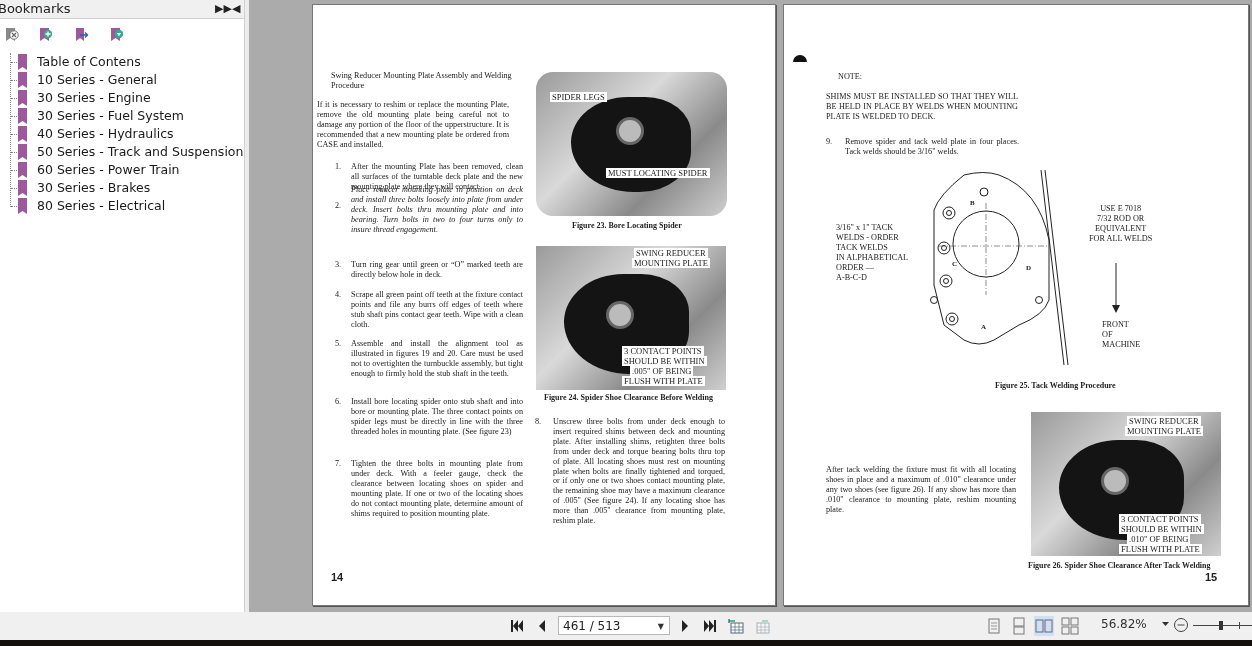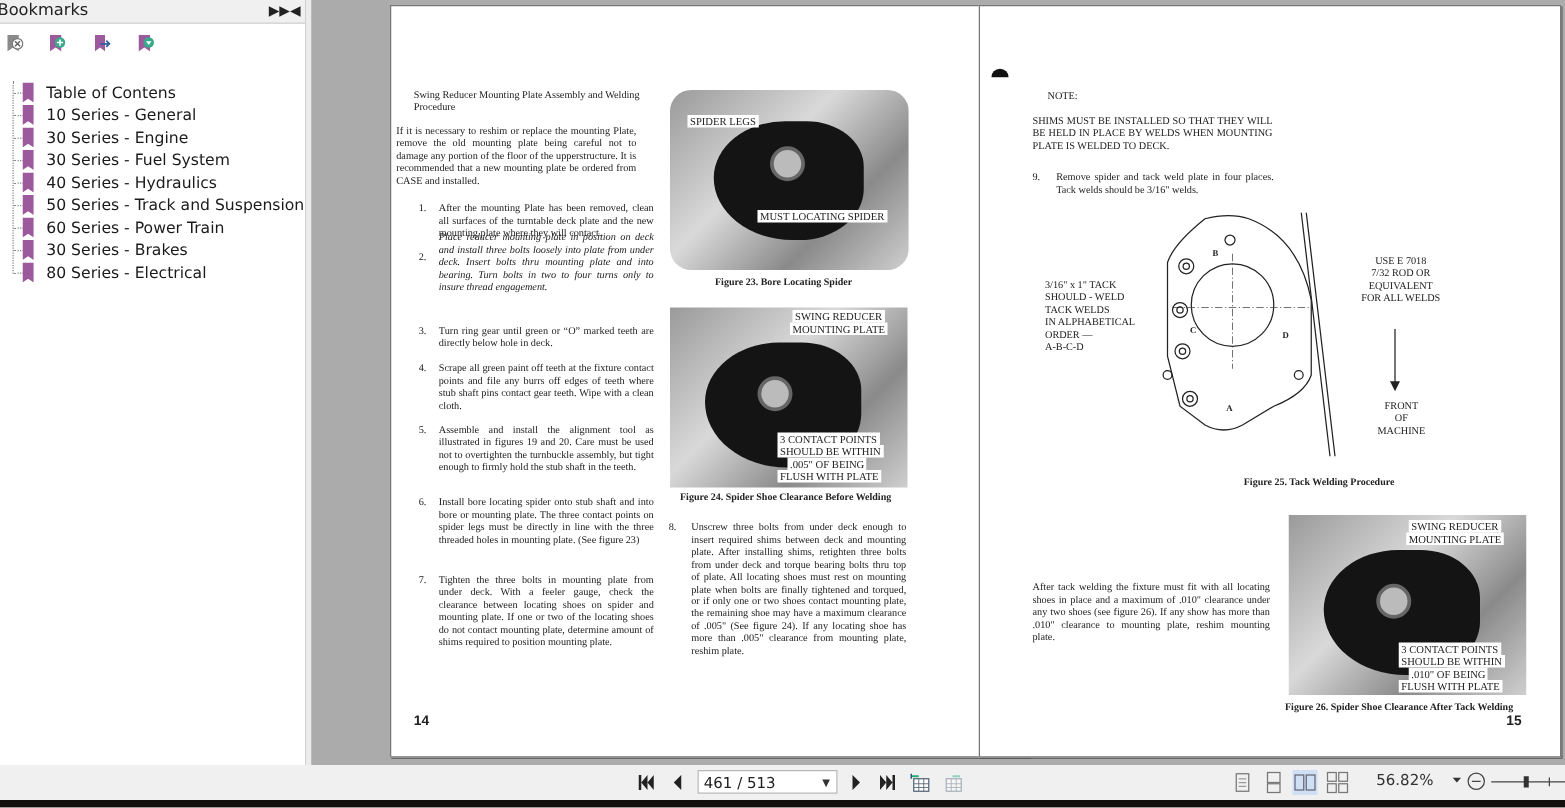--- a/index.html
+++ b/index.html
@@ -19,21 +19,21 @@
   .tree-item .bm { position:absolute; left:18px; top:1px; width:9px; height:16px; }
   .tree-item .lbl { position:absolute; left:37px; top:1px; font-size:12.5px; color:#1a1a1a; font-family:"DejaVu Sans", sans-serif; white-space:nowrap; }
 
   
   .splitter { position:absolute; left:245px; top:0; width:4px; height:612px; background:#ececec; }
   .grip { position:absolute; left:250px; top:242px; width:3px; height:46px; background:repeating-linear-gradient(#888 0 1px, transparent 1px 3px); opacity:.6; }
 
   
   .viewer { position:absolute; left:249px; top:0; width:1003px; height:612px; background:#ababab; }
   .page { position:absolute; top:4px; height:600px; background:#fff; box-shadow: 1px 1px 0 #555; border:1px solid #777; overflow:hidden; }
-  .page.left { left:63px; width:462px;padding-left:48px; }
+  .page.left { left:63px; width:462px; }
   .page.right { left:534px; width:464px; }
 
   .doc { font-family:"Liberation Serif", serif; color:#1b1b1b; }
   .t { position:absolute; font-size:8.2px; line-height:9.9px; text-align:justify; }
   .num { position:absolute; font-size:8.2px; }
   .cap { position:absolute; font-family:"Liberation Serif", serif; font-weight:bold; font-size:8px; color:#222; white-space:nowrap; }
   .pgno { position:absolute; font-family:"Liberation Sans", sans-serif; font-weight:bold; font-size:11px; color:#222; }
 
   .photo { position:absolute; background:
       radial-gradient(ellipse at 45% 55%, #1c1c1c 0 30%, transparent 31%),
@@ -75,21 +75,21 @@
     <svg class="sb-tool" style="left:75px;" viewBox="0 0 14 16">
         <path d="M1 1h8v13l-4-3L1 14z" fill="#9c5a9c"></path>
         <path d="M5 8h7M10 5.5l2.5 2.5L10 10.5" stroke="#2f5f9f" stroke-width="1.4" fill="none"></path>
       </svg>
     <svg class="sb-tool" style="left:110px;" viewBox="0 0 14 16">
         <path d="M1 1h9v13l-4.5-3L1 14z" fill="#9c5a9c"></path>
         <circle cx="9" cy="7" r="4.2" fill="#3aa88a"></circle>
         <path d="M6.8 6h4.4L9 9z" fill="#fff"></path>
       </svg>
   </div>
-  <div class="tree" style="margin-top:16px;text-align:center;">
+  <div class="tree" style="margin-top:4px;text-align:center;">
     <div class="tree-vline" style="top:0; height:154px;"></div>
     <div class="tree-item">
         <span class="hline"></span>
         <svg class="bm" viewBox="0 0 9 16">
           <path d="M0 0h9v16l-4.5-3L0 16z" fill="#9c5a9c"></path>
         </svg>
         <span class="lbl">Table of Contens</span>
       </div>
     <div class="tree-item">
         <span class="hline"></span>
@@ -239,33 +239,33 @@
     <svg style="position:absolute; left:255px; top:165px;" width="30" height="200">
         <path d="M2 0 L25 195 M6 0 L29 195" stroke="#222" stroke-width="1" fill="none"></path>
       </svg>
     <svg style="position:absolute; left:327px; top:258px;" width="10" height="52">
         <line x1="5" y1="0" x2="5" y2="46" stroke="#222"></line>
         <path d="M1 42 L5 50 L9 42z" fill="#222"></path>
       </svg>
 
     <div class="t" style="left:52px; top:218px; text-align:left;">
       <div>3/16" x 1" TACK</div>
-        <div>SHOULD - WELD</div>
+        <div>WELDS - ORDER</div>
         <div>TACK WELDS</div>
         <div>IN ALPHABETICAL</div>
         <div>ORDER —</div>
         <div>A-B-C-D</div>
     </div>
     <div class="t" style="left:305px; top:199px; text-align:center;">
       <div>USE  E 7018</div>
         <div>7/32 ROD OR</div>
         <div>EQUIVALENT</div>
         <div>FOR ALL WELDS</div>
     </div>
-    <div class="t" style="left:318px; top:315px; text-align:center;">
+    <div class="t" style="left:318px; top:315px; text-align:left;">
       <div>FRONT</div>
         <div>OF</div>
         <div>MACHINE</div>
     </div>
     <div class="cap" style="left:177px; top:376px;padding-left:34px;">Figure 25.  Tack Welding Procedure</div>
 
     <div class="t" style="left:42px; top:460px; width:190px;">After tack welding the fixture must fit with all locating shoes in place and a maximum of .010" clearance under any two shoes (see figure 26). If any show has more than .010" clearance to mounting plate, reshim mounting plate.</div>
 
     <div class="photo" style="left:247px; top:407px; width:190px; height:144px;">
       <div class="plate" style="left:28px; top:28px; width:125px; height:100px;"></div>

